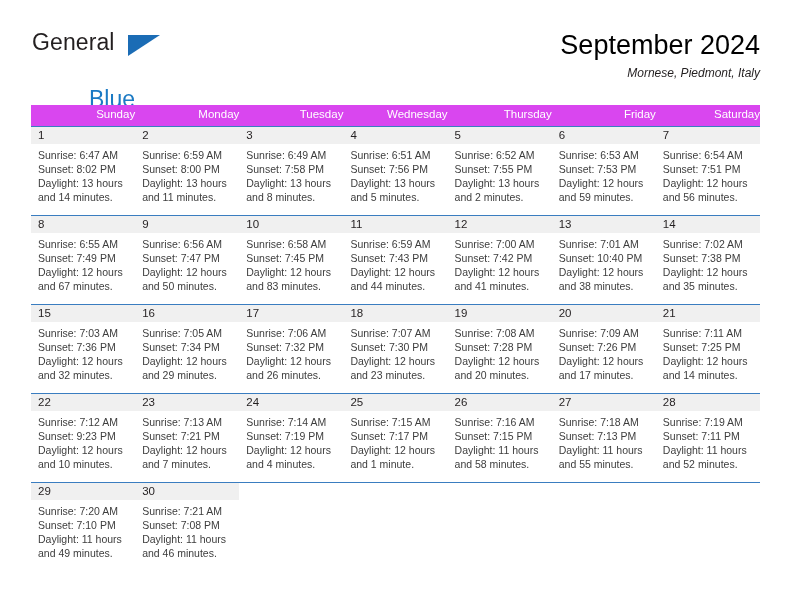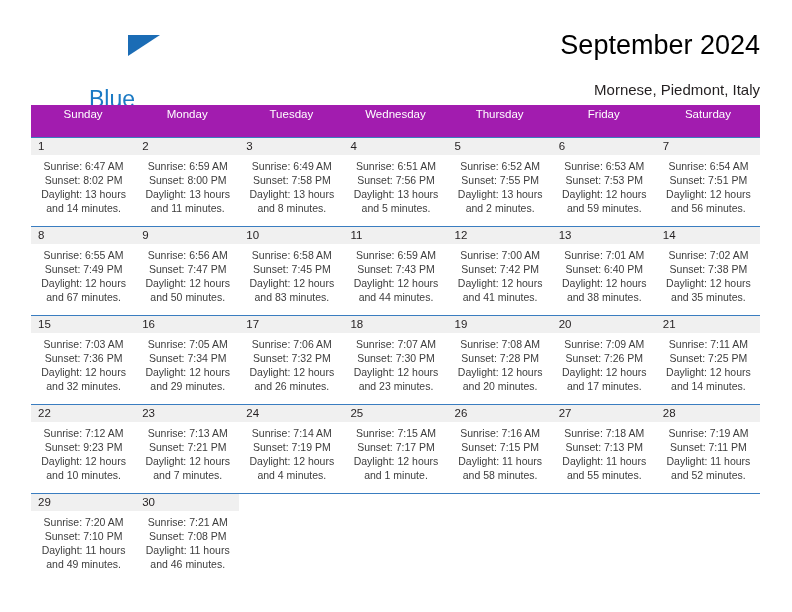--- a/index.html
+++ b/index.html
@@ -70,48 +70,49 @@
     top: 0;
     text-align: right;
   }
   .cal-title {
     font-size: 27px;
     color: #000000;
     line-height: 34px;
     white-space: nowrap;
   }
   .cal-subtitle {
-    margin-top: 18px;
-    font-size: 15px;
+    margin-top: 2px;
+    font-size: 12px;
     color: #231f20;
     line-height: 19px;
     white-space: nowrap;
+    font-style: italic;
   }
 
   
   .calendar {
     position: absolute;
     left: 31px;
     top: 105px;
     width: 729px;
     border-collapse: collapse;
     table-layout: fixed;
   }
   .calendar th, .calendar td {
     padding: 0;
     margin: 0;
     vertical-align: top;
   }
   thead th {
-    background: #a21caf;
+    background: #d946ef;
     color: #ffffff;
     font-weight: normal;
     font-size: 11.5px;
-    text-align: center;
-    height: 32px;
+    text-align: right;
+    height: 21px;
     line-height: 19px;
     padding-left: 7px;
     box-sizing: border-box;
   }
   tbody tr td {
     border-top: 1.4px solid #3a7dc0;
     height: 89px;
     box-sizing: border-box;
     background: #ffffff;
   }
@@ -132,34 +133,34 @@
     box-sizing: border-box;
   }
   td.empty .daynum-band {
     background: transparent;
   }
   .lines {
     padding: 4px 6px 0 7px;
     font-size: 10.5px;
     line-height: 14.2px;
     color: #3d3d3d;
-    text-align: center;
   }
   .lines div {
     white-space: nowrap;
   }
 </style>
 </head>
 <body>
 
 <div class="page">
 
   <div class="header">
 
     <div class="brand">
+      <span class="brand-general">General</span>
       <span class="brand-tri"></span>
       <span class="brand-blue">Blue</span>
     </div>
 
     <div class="titles">
       <div class="cal-title">September 2024</div>
       <div class="cal-subtitle">Mornese, Piedmont, Italy</div>
     </div>
 
   </div>
@@ -312,21 +313,21 @@
                 <div>Daylight: 12 hours</div>
                 <div>and 41 minutes.</div>
               </div>
             </div>
           </td>
         <td>
             <div class="cell-inner">
               <div class="daynum-band">13</div>
               <div class="lines">
                 <div>Sunrise: 7:01 AM</div>
-                <div>Sunset: 6:40 PM</div>
+                <div>Sunset: 10:40 PM</div>
                 <div>Daylight: 12 hours</div>
                 <div>and 38 minutes.</div>
               </div>
             </div>
           </td>
         <td>
             <div class="cell-inner">
               <div class="daynum-band">14</div>
               <div class="lines">
                 <div>Sunrise: 7:02 AM</div>

